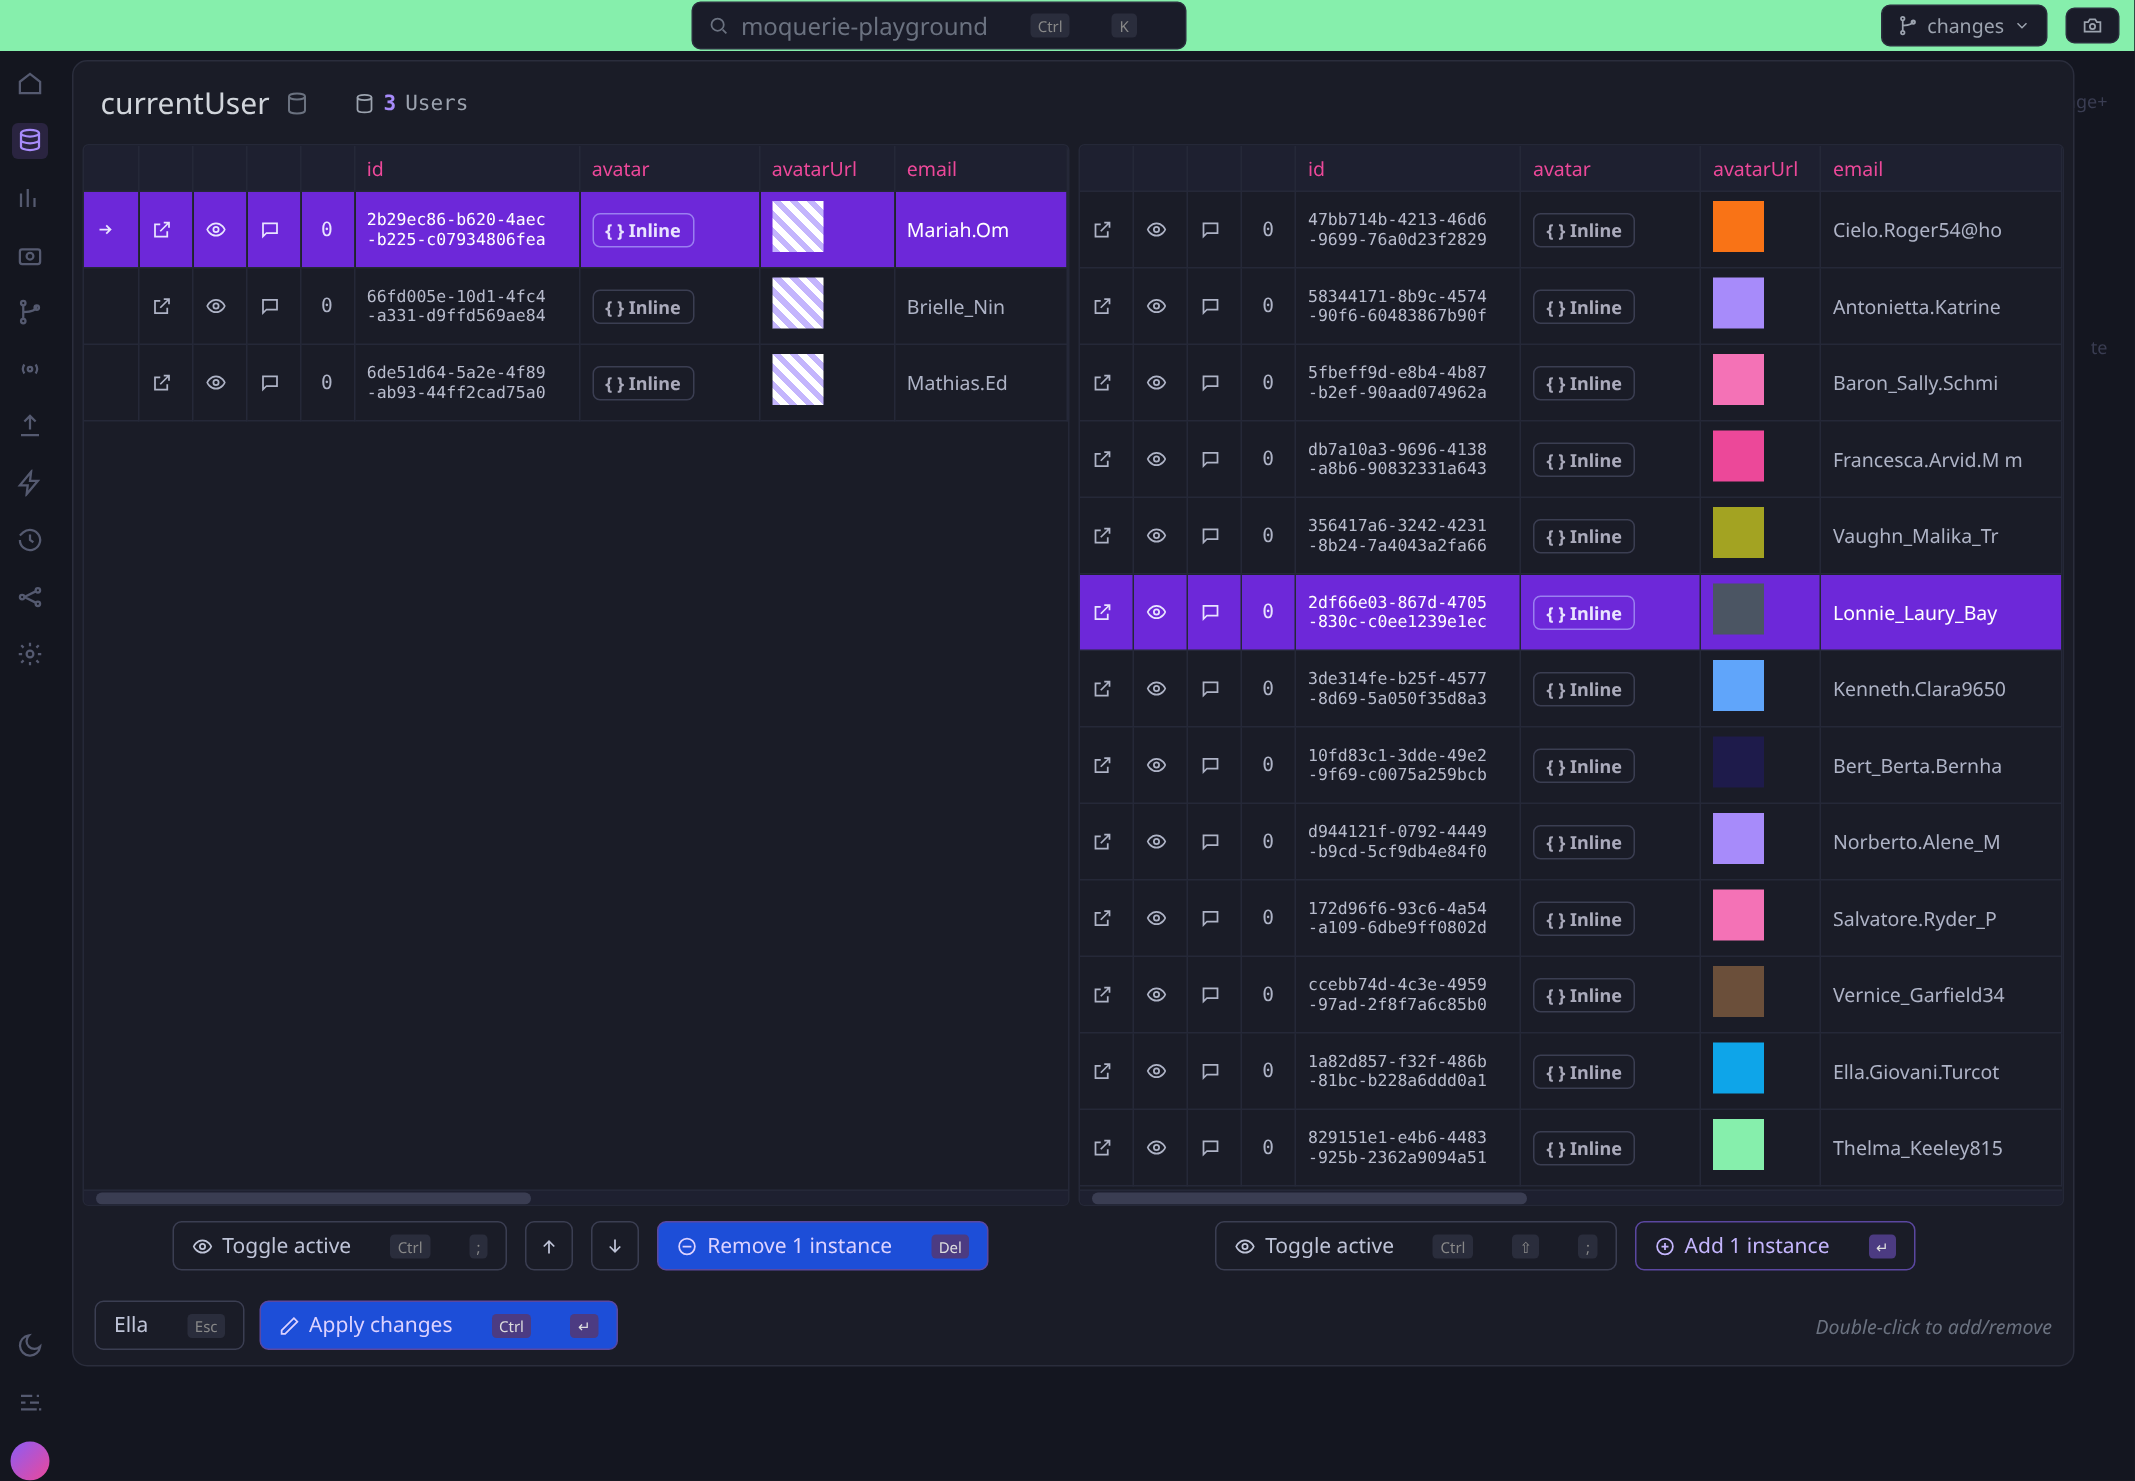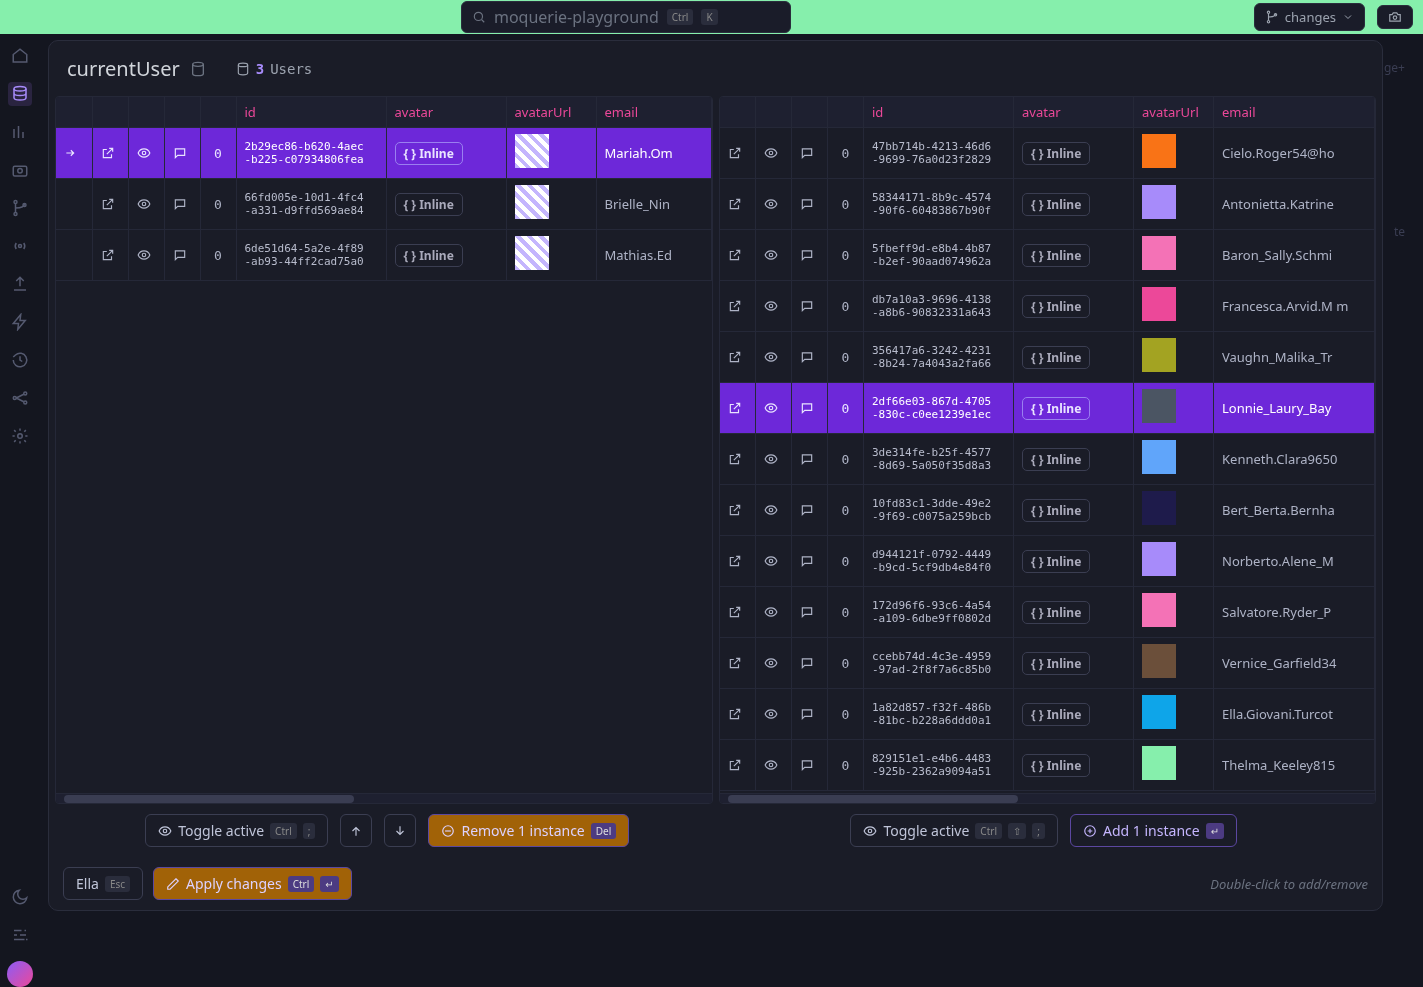--- a/index.html
+++ b/index.html
@@ -3,21 +3,21 @@
 <meta charset="utf-8">
 <style>
 * { margin:0; padding:0; box-sizing:border-box; font-family:-apple-system,system-ui,sans-serif; }
 body { background:#141620; color:#9ca3af; overflow:hidden; width:1423px; height:987px; position:relative; }
 .mono { font-family:ui-monospace,Menlo,monospace; }
 
 
 .topbar { height:34px; display:flex; align-items:center; gap:12px; padding:0 10px; background:#86efac;justify-content:flex-end; }
 .search-box { margin-left:auto; margin-right:auto; display:flex; align-items:center; gap:8px; background:#1a1c29; border:1px solid #2a2d3c; border-radius:6px; padding:4px 10px; color:#6b7280; width:330px; }
 .branch-box, .snap-box { display:flex; align-items:center; gap:6px; background:#1a1c29; border:1px solid #2a2d3c; border-radius:6px; padding:4px 10px; color:#9ca3af; font-size:13px; }
-.kbd { background:#2a2d3c; border-radius:3px; padding:1px 5px; font-size:10px; color:#888; }
+.kbd { background:#2a2d3c; border-radius:3px; padding:1px 5px; font-size:10px; color:#888;margin-left:20px; }
 
 
 .rail { position:absolute; left:0; top:34px; bottom:0; width:40px; background:#14161f; display:flex; flex-direction:column; align-items:center; padding-top:10px; gap:14px; }
 .rail-icon { width:24px; height:24px; display:flex; align-items:center; justify-content:center; color:#555a70; cursor:pointer; border-radius:4px; }
 .rail-icon.active { color:#a78bfa; background:#2a2440; }
 .rail-spacer { flex:1; }
 .rail-avatar { width:26px; height:26px; border-radius:50%; background:linear-gradient(135deg,#8b5cf6,#ec4899); }
 
 
 .modal { position:absolute; left:48px; top:40px; right:40px; bottom:76px; background:#1a1c27; border:1px solid #2a2d3c; border-radius:10px; display:flex; flex-direction:column; overflow:hidden; }
@@ -46,21 +46,21 @@
 .avatar-cell { width:38px; }
 .avatar-img { width:34px; height:34px; display:inline-block; background:#fff; }
 .scroll-strip { height:10px; background:#1e2030; border-top:1px solid #252838; position:relative; }
 .scroll-thumb { position:absolute; top:1px; height:8px; background:#3a3d52; border-radius:4px; }
 
 
 .action-row { display:flex; padding:10px; }
 .action-group { flex:1; display:flex; justify-content:center; gap:12px; }
 .btn { border:1px solid #3b3e52; background:transparent; color:#bfc4d8; padding:6px 12px; border-radius:6px; font-size:14px; display:inline-flex; align-items:center; gap:6px; cursor:pointer; }
 .btn.icon-only { padding:6px 8px; }
-.btn.primary-soft { background:#a16207; border-color:#5c48a0; color:#ddd2ff; }
+.btn.primary-soft { background:#1d4ed8; border-color:#5c48a0; color:#ddd2ff; }
 .btn.primary { background:transparent; border-color:#5b47a0; color:#c4b5fd; }
 
 .bottom-bar { display:flex; align-items:center; padding:10px 14px; gap:10px; }
 .hint { margin-left:auto; color:#6b7280; font-style:italic; font-size:13px; }
 
 
 .peek { position:absolute; right:18px; top:56px; color:#3a3d52; font-size:12px; text-align:right; line-height:2; }
 
 svg { display:block; }
 </style>

